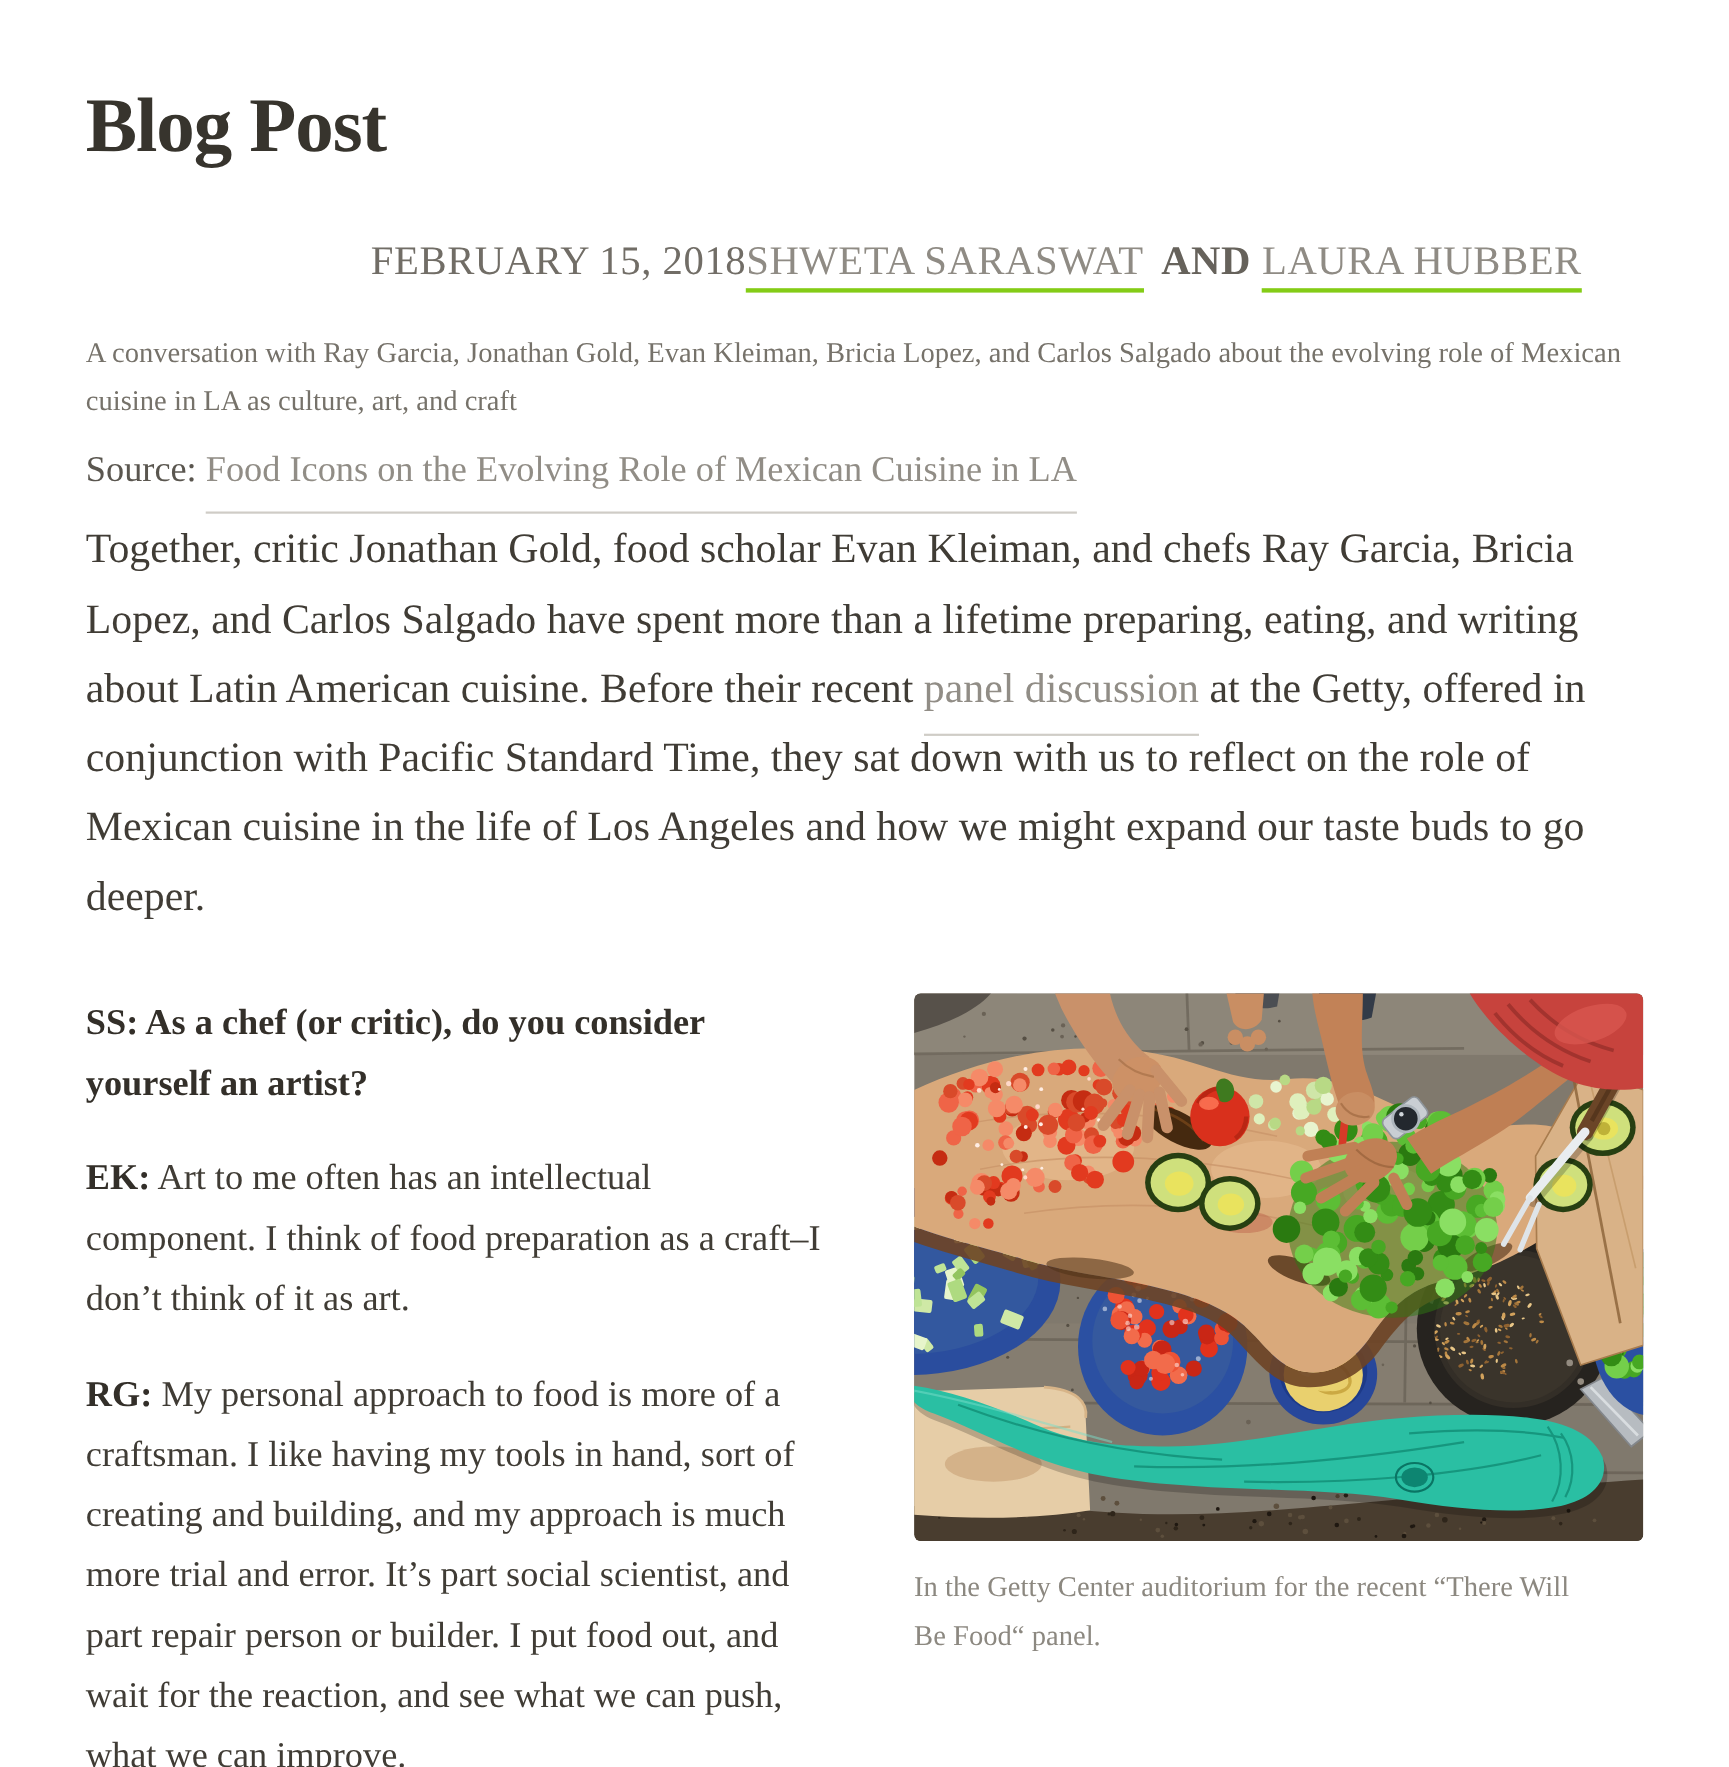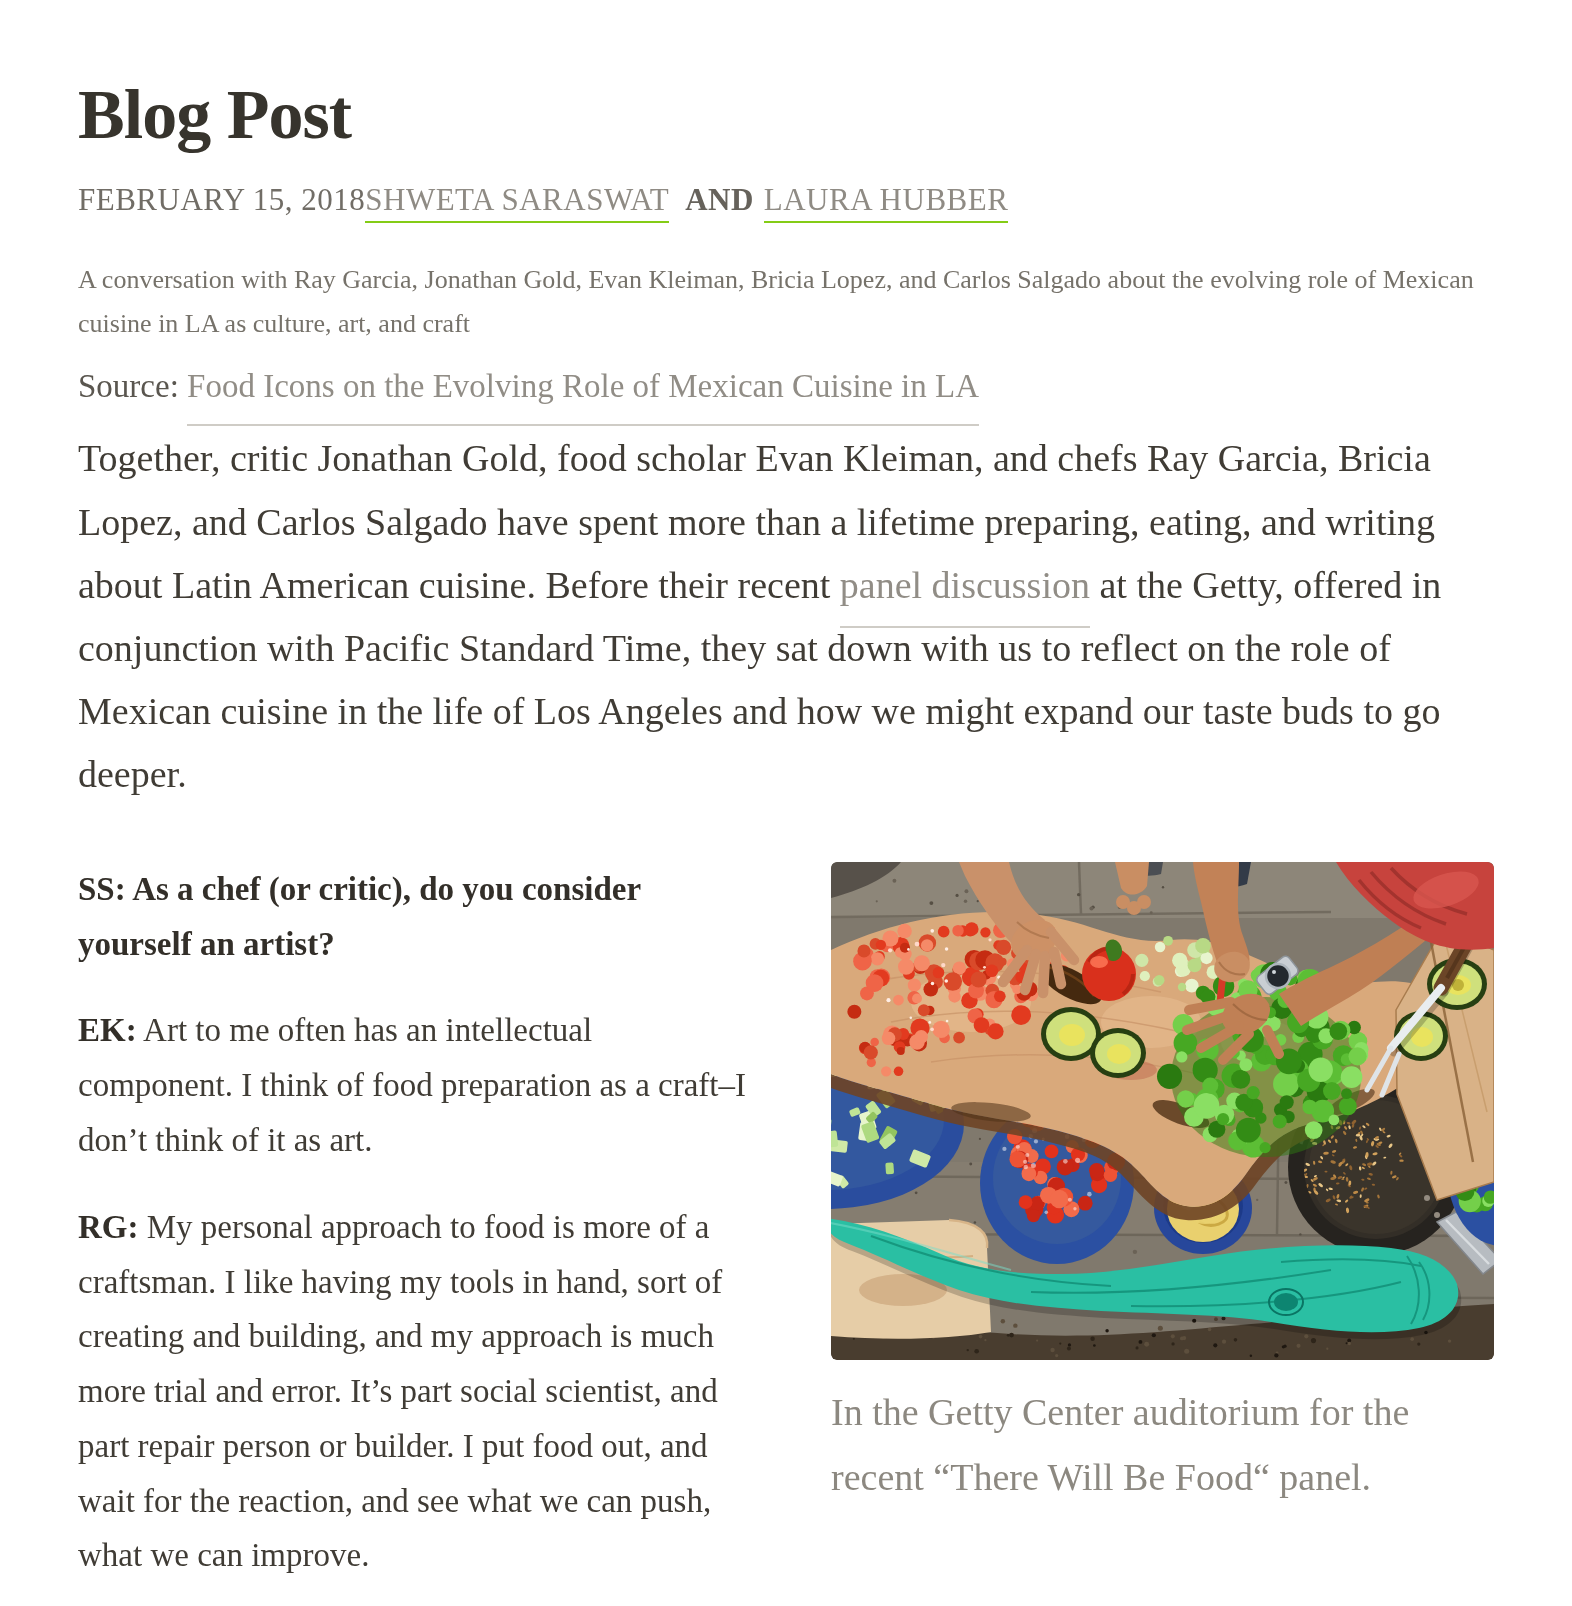--- a/index.html
+++ b/index.html
@@ -1,41 +1,41 @@
 <!DOCTYPE html>
 <html><head>
 <meta charset="utf-8">
 <style>
   html,body{margin:0;padding:0;background:#ffffff;}
   body{font-family:"Liberation Serif","DejaVu Serif",serif;}
   .page{width:1572px;min-height:1606px;margin:0 auto;box-sizing:border-box;
         padding:76px 78px 60px 78px;background:#fff;}
   h1.title{font-size:70px;font-weight:700;color:#37342d;margin:0;line-height:1.12;
            letter-spacing:-1px;}
-  .meta{display:flex;justify-content:flex-start;align-items:baseline;margin-top:28px;
-        font-size:31px;color:#716d66;letter-spacing:.5px;}
+  .meta{display:flex;justify-content:flex-end;align-items:baseline;margin-top:62px;
+        font-size:37px;color:#716d66;letter-spacing:.5px;}
   .meta .authors{padding-right:56px;color:#66625b;}
-  a.author-link{color:#8f8b84;text-decoration:none;border-bottom:2px solid #84cc16;
+  a.author-link{color:#8f8b84;text-decoration:none;border-bottom:4px solid #84cc16;
                 padding-bottom:4px;cursor:pointer;}
   .authors .and{margin:0 10px 0 16px;font-weight:bold;}
   p{margin:0;}
   .intro{margin-top:40px;font-size:26px;line-height:1.66;color:#76726a;max-width:1420px;}
   .source{margin-top:14px;font-size:33px;line-height:1.66;color:#5a564f;}
   a.source-link,a.inline-link{color:#918d86;text-decoration:none;
         border-bottom:2px solid #cfccc6;padding-bottom:20px;cursor:pointer;}
   .body-par{margin-top:14px;font-size:38px;line-height:1.66;color:#403c35;max-width:1420px;}
   .columns{display:flex;justify-content:space-between;align-items:flex-start;margin-top:56px;}
   .col-text{width:672px;}
   .qa{font-size:33px;line-height:1.66;color:#403c35;margin-bottom:32px;}
   .qa.question{font-weight:700;color:#332f29;}
   .qa strong{color:#332f29;}
   figure{margin:0;width:663px;}
   .photo{width:663px;height:498px;border-radius:6px;overflow:hidden;line-height:0;}
   .photo svg{display:block;}
-  figcaption{margin-top:20px;font-size:38px;line-height:1.7;color:#8c8880;max-width:600px;}
+  figcaption{margin-top:20px;font-size:26px;line-height:1.7;color:#8c8880;max-width:600px;}
 </style>
 </head>
 <body>
 
 <div class="page">
 
   <h1 class="title">Blog Post</h1>
 
   <div class="meta">
     <span class="date">FEBRUARY 15, 2018</span>

